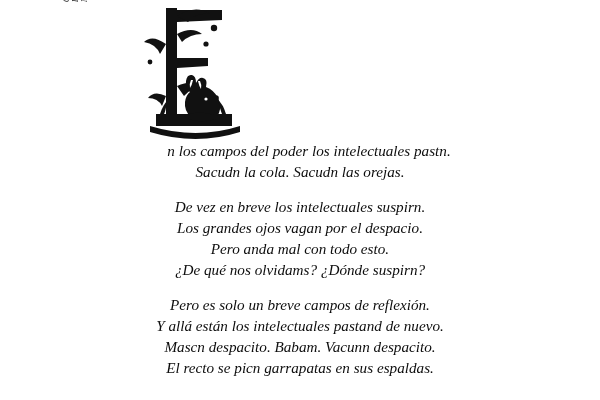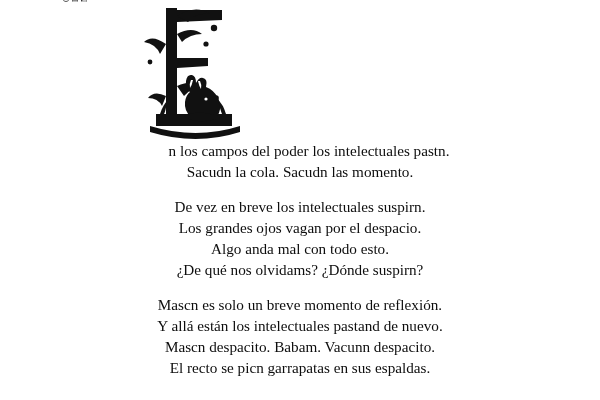--- a/index.html
+++ b/index.html
@@ -13,20 +13,21 @@
     font-family: "Liberation Serif", serif;
     color: #111111;
     overflow: hidden;
     position: relative;
   }
 
   .page {
     position: relative;
     width: 600px;
     height: 400px;
+    font-style: italic;
   }
 
   
   .margin-note {
     position: absolute;
     left: 62px;
     top: 2px;
     width: 120px;
     height: 16px;
     transform: rotate(-90deg);
@@ -147,32 +148,32 @@
 
       <path d="M24 114 q3 -9 7 -13 q-1 9 -3 13 z" fill="#111111"></path>
       <path d="M90 114 q-3 -10 -8 -14 q2 9 4 14 z" fill="#111111"></path>
     </svg>
   </div>
 
   <div class="poem">
 
     <div class="stanza">
       <span class="line first-line">n los campos del poder los intelectuales pastn.</span>
-      <span class="line">Sacudn la cola. Sacudn las momento.</span>
+      <span class="line">Sacudn la cola. Sacudn las orejas.</span>
     </div>
 
     <div class="stanza">
       <span class="line">De vez en breve los intelectuales suspirn.</span>
       <span class="line">Los grandes ojos vagan por el despacio.</span>
-      <span class="line">Algo anda mal con todo esto.</span>
+      <span class="line">Pero anda mal con todo esto.</span>
       <span class="line">¿De qué nos olvidams? ¿Dónde suspirn?</span>
     </div>
 
     <div class="stanza">
-      <span class="line">Mascn es solo un breve momento de reflexión.</span>
+      <span class="line">Pero es solo un breve campos de reflexión.</span>
       <span class="line">Y allá están los intelectuales pastand de nuevo.</span>
       <span class="line">Mascn despacito. Babam. Vacunn despacito.</span>
       <span class="line">El recto se picn garrapatas en sus espaldas.</span>
     </div>
 
   </div>
 
 </div>
 
 </body></html>

